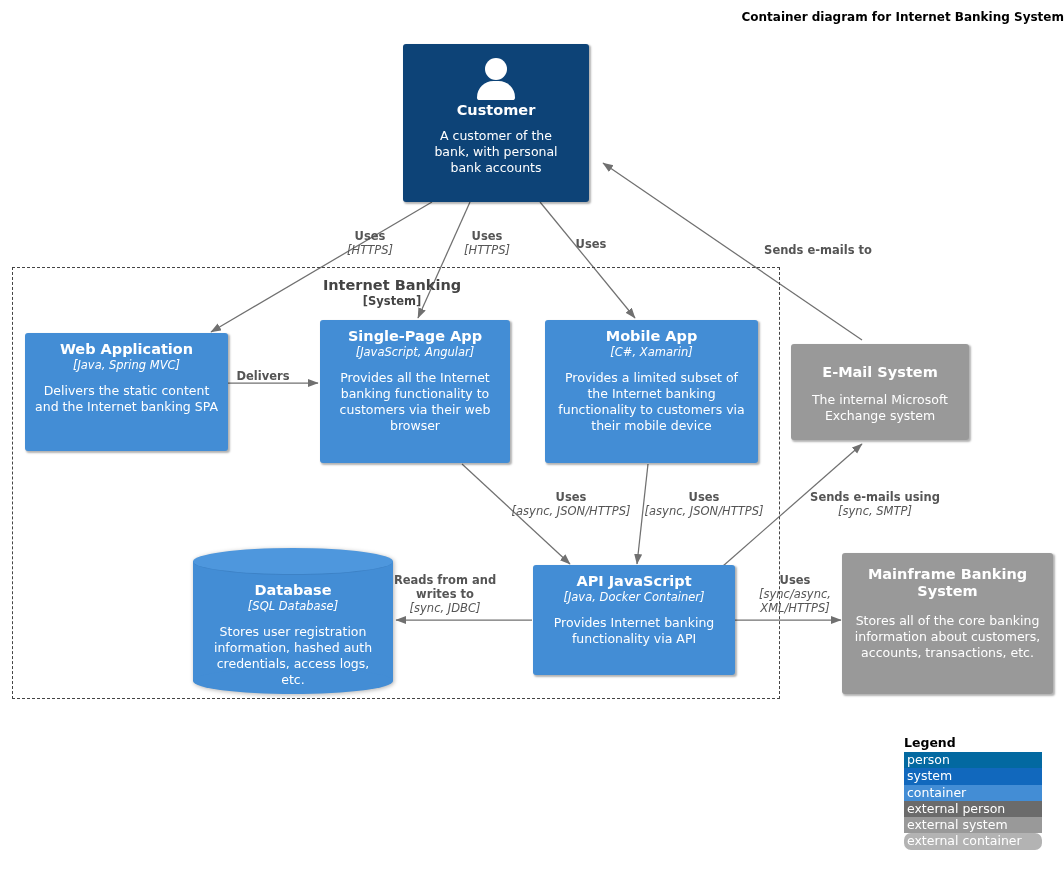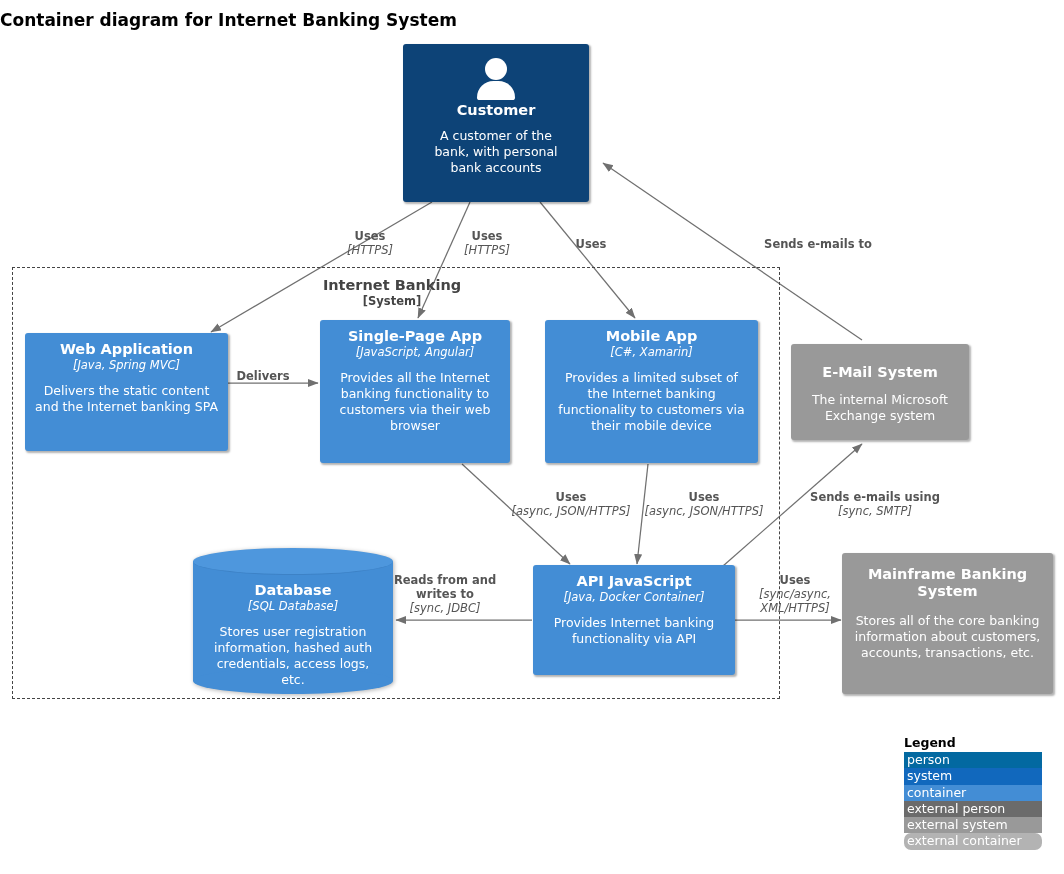--- a/index.html
+++ b/index.html
@@ -25,22 +25,22 @@
     top: 0;
     width: 1064px;
     height: 874px;
     pointer-events: none;
   }
   .diagram-title {
     position: absolute;
     left: 0;
     top: 10px;
     width: 1064px;
-    text-align: left;
-    font-size: 17px;
+    text-align: right;
+    font-size: 12px;
     font-weight: bold;
     color: #000000;
   }
   
   .boundary {
     position: absolute;
     border: 1.5px dashed #444444;
     box-sizing: border-box;
   }
   .boundary-label {
@@ -296,21 +296,21 @@
 
   <div class="edge-label" style="left:422px; top:230px; width:130px;">
     <span class="el-text">Uses</span>
     <span class="el-tech">[HTTPS]</span>
   </div>
 
   <div class="edge-label" style="left:526px; top:238px; width:130px;">
     <span class="el-text">Uses</span>
   </div>
 
-  <div class="edge-label" style="left:753px; top:238px; width:130px;">
+  <div class="edge-label" style="left:753px; top:244px; width:130px;">
     <span class="el-text">Sends e-mails to</span>
   </div>
 
   <div class="edge-label" style="left:213px; top:370px; width:100px;">
     <span class="el-text">Delivers</span>
   </div>
 
   <div class="edge-label" style="left:503px; top:491px; width:136px;">
     <span class="el-text">Uses</span>
     <span class="el-tech">[async, JSON/HTTPS]</span>

